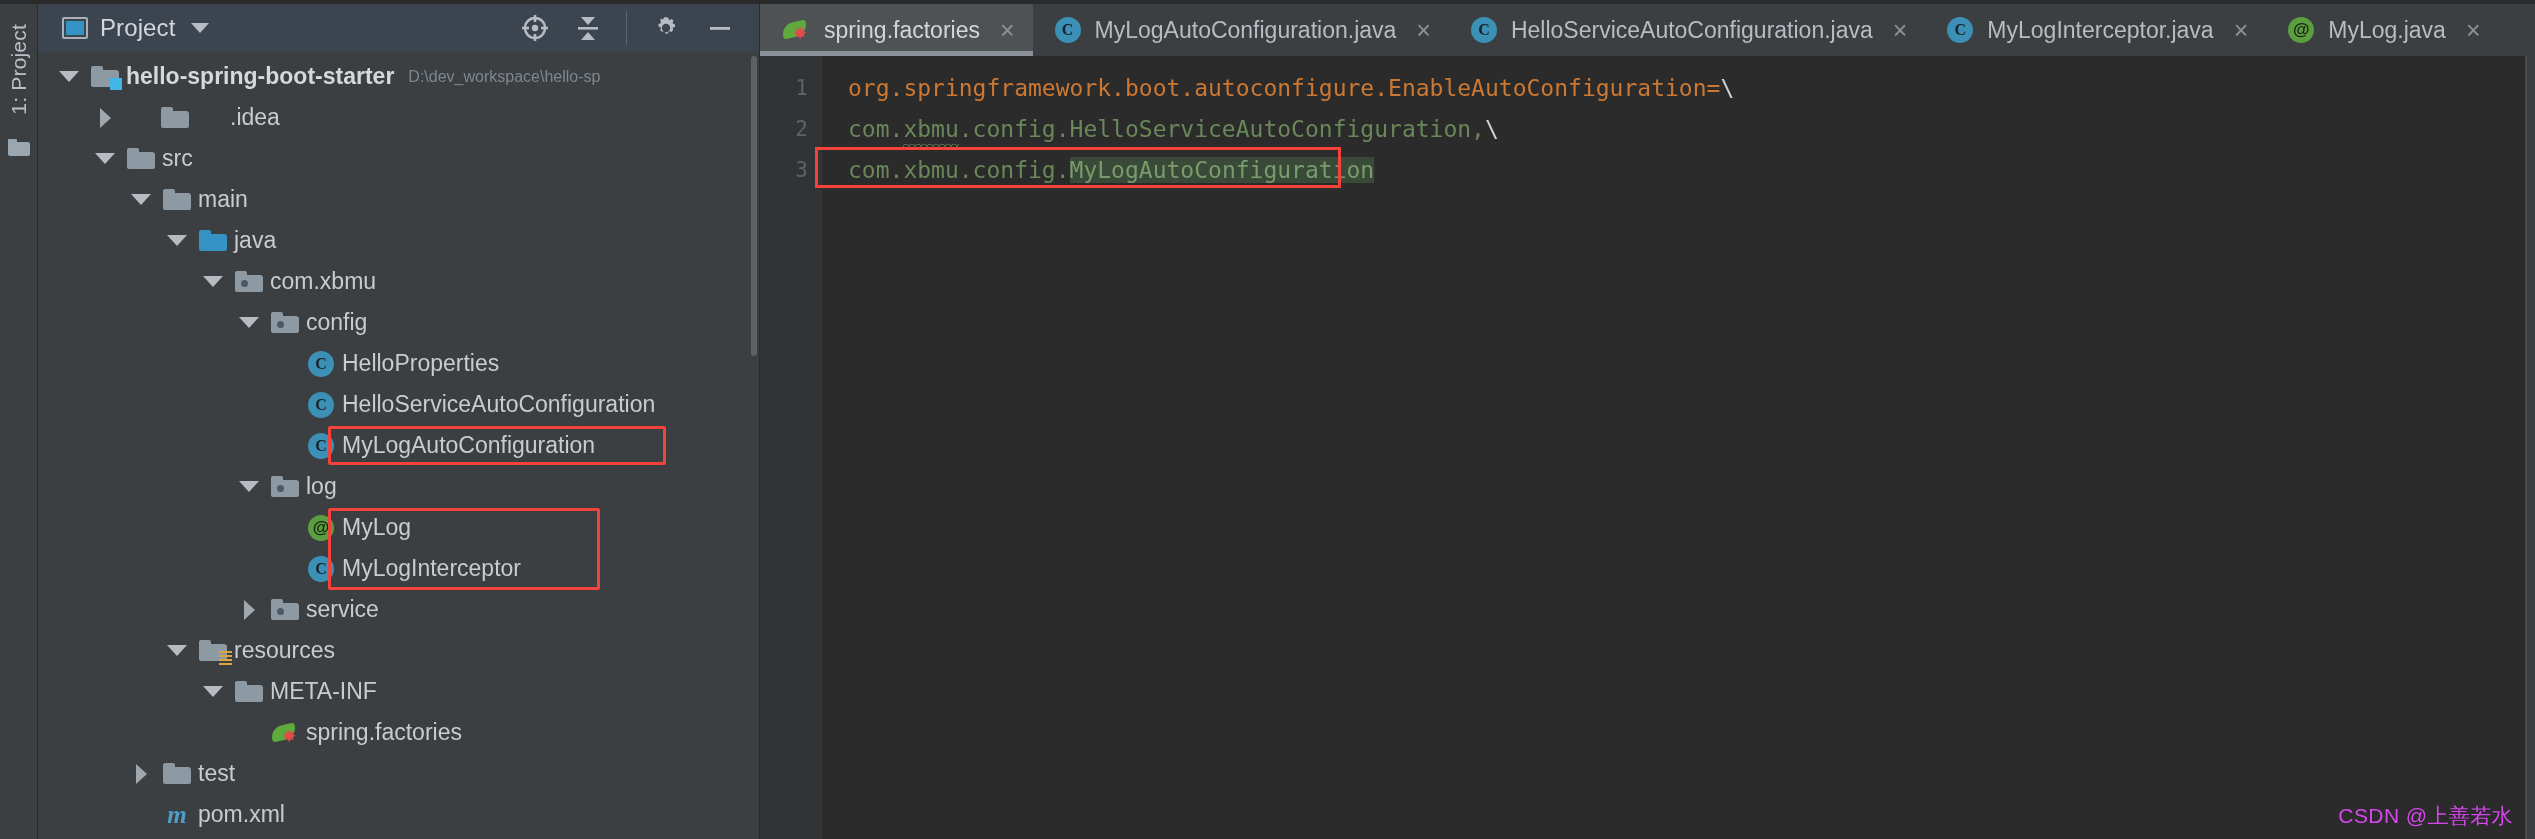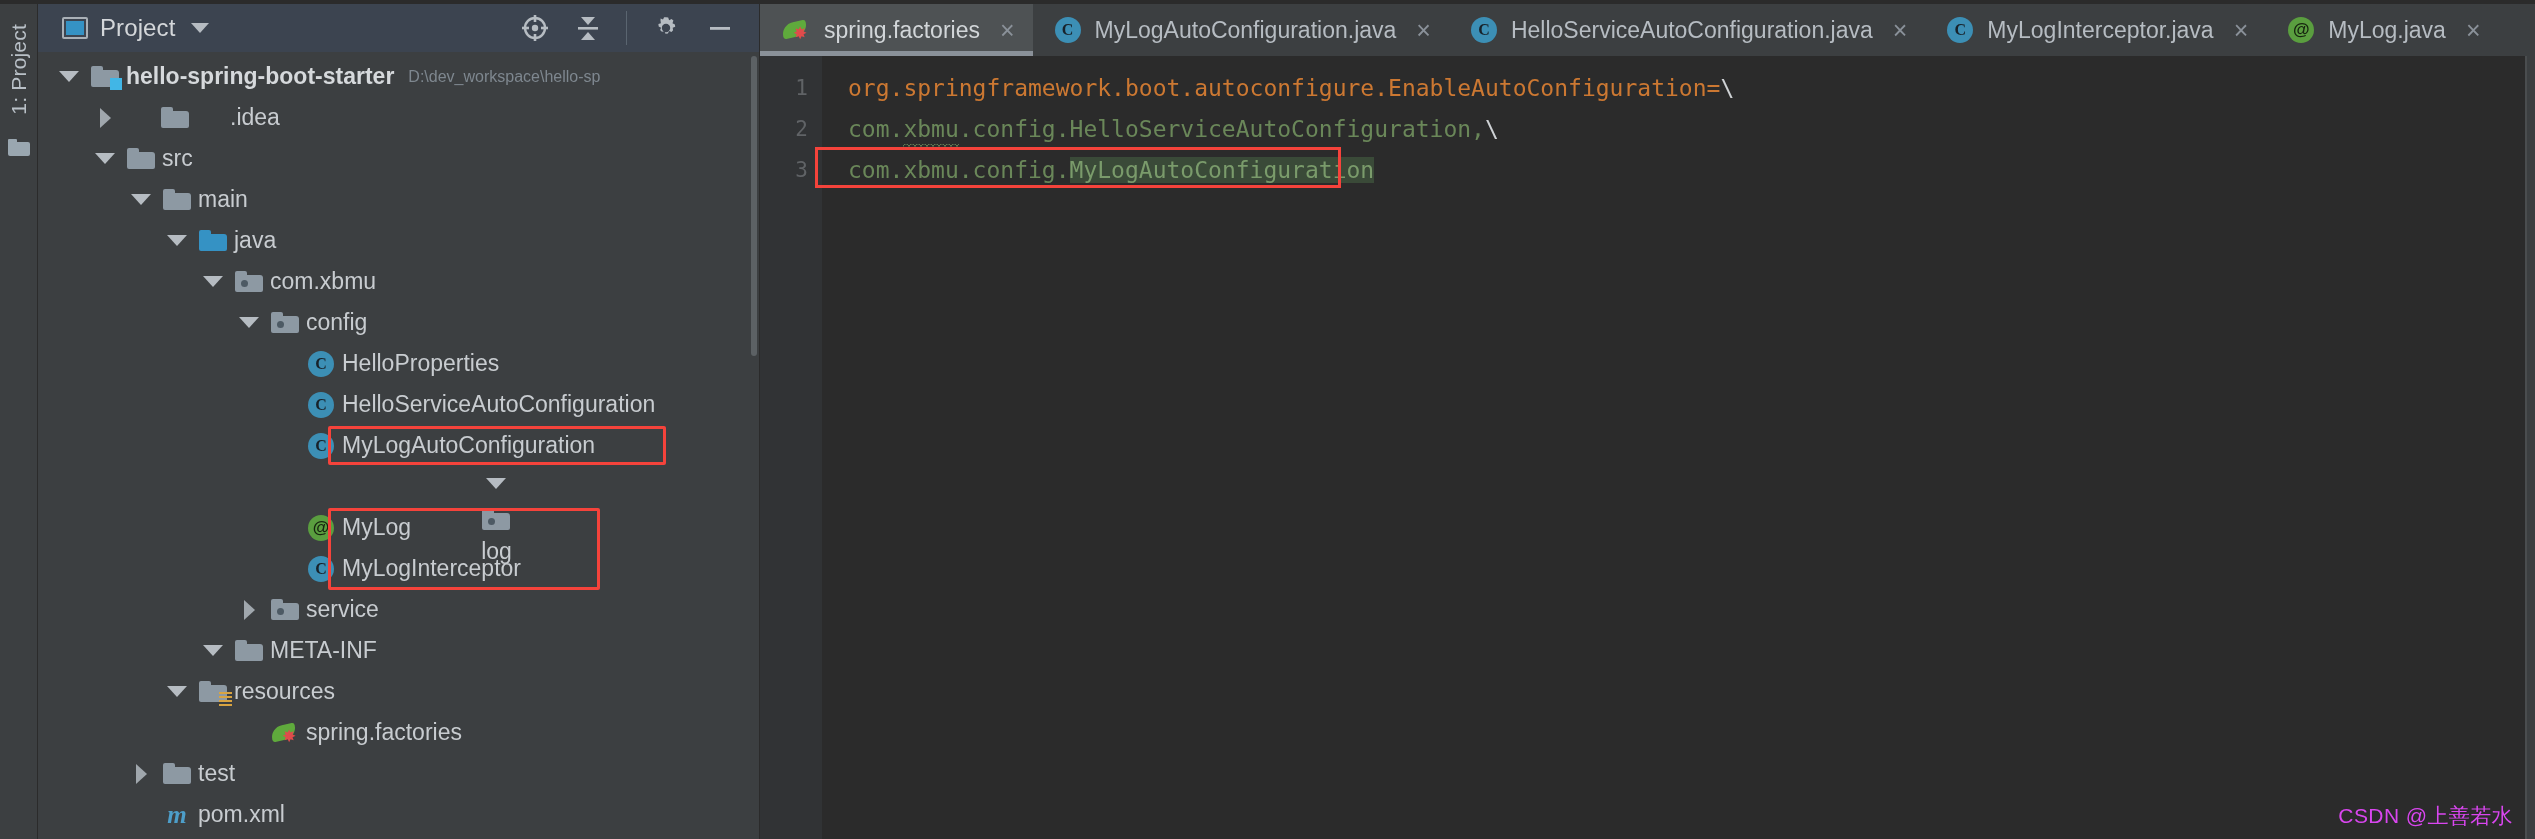--- a/index.html
+++ b/index.html
@@ -430,21 +430,21 @@
           </span>
           <span class="label">HelloServiceAutoConfiguration</span>
         </div>
         <div class="row" style="padding-left: 230px;">
           <span class="arrow-slot"></span>
           <span class="icon-slot">
             <span class="cicon cls">C</span>
           </span>
           <span class="label">MyLogAutoConfiguration</span>
         </div>
-        <div class="row" style="padding-left: 194px; flex-direction: column;">
+        <div class="row" style="padding-left: 194px;">
           <span class="arrow-slot">
             <span class="arrow-down"></span>
           </span>
           <span class="icon-slot">
             <span class="fld pkg">
               <span class="tab"></span>
               <span class="body"></span>
               <span class="dot"></span>
             </span>
           </span>
@@ -469,50 +469,50 @@
             <span class="arrow-right"></span>
           </span>
           <span class="icon-slot">
             <span class="fld pkg">
               <span class="tab"></span>
               <span class="body"></span>
               <span class="dot"></span>
             </span>
           </span>
           <span class="label">service</span>
-        </div>
-        <div class="row" style="padding-left: 158px;">
-          <span class="arrow-slot">
-            <span class="arrow-down"></span>
-          </span>
-          <span class="icon-slot">
-            <span class="fld">
-              <span class="tab"></span>
-              <span class="body"></span>
-            </span>
-          </span>
-          <span class="label">META-INF</span>
         </div>
         <div class="row" style="padding-left: 122px;">
           <span class="arrow-slot">
             <span class="arrow-down"></span>
           </span>
           <span class="icon-slot">
             <span class="fld">
               <span class="tab"></span>
               <span class="body"></span>
               <span class="res-badge">
                 <i></i>
                 <i></i>
                 <i></i>
                 <i></i>
               </span>
             </span>
           </span>
           <span class="label">resources</span>
+        </div>
+        <div class="row" style="padding-left: 158px;">
+          <span class="arrow-slot">
+            <span class="arrow-down"></span>
+          </span>
+          <span class="icon-slot">
+            <span class="fld">
+              <span class="tab"></span>
+              <span class="body"></span>
+            </span>
+          </span>
+          <span class="label">META-INF</span>
         </div>
         <div class="row" style="padding-left: 194px;">
           <span class="arrow-slot"></span>
           <span class="icon-slot">
             <span class="leaf">
               <span class="blade"></span>
               <span class="star">✸</span>
             </span>
           </span>
           <span class="label">spring.factories</span>

